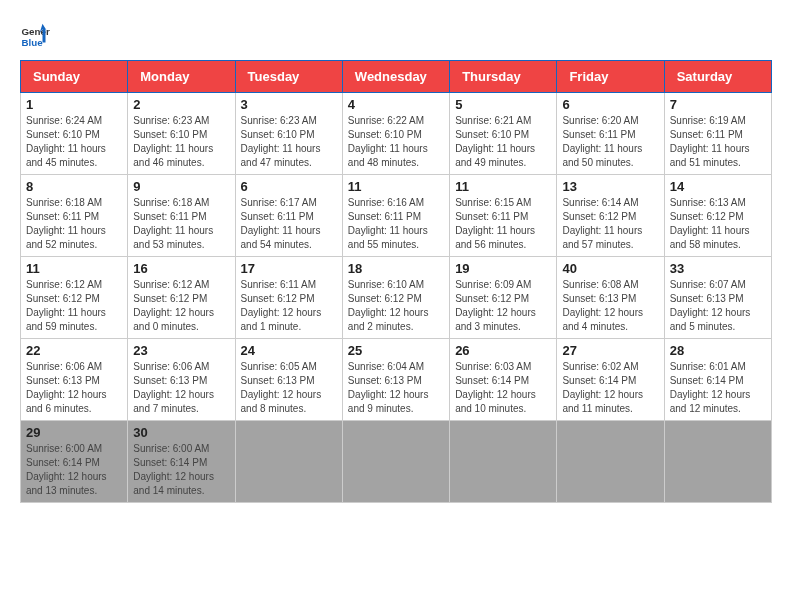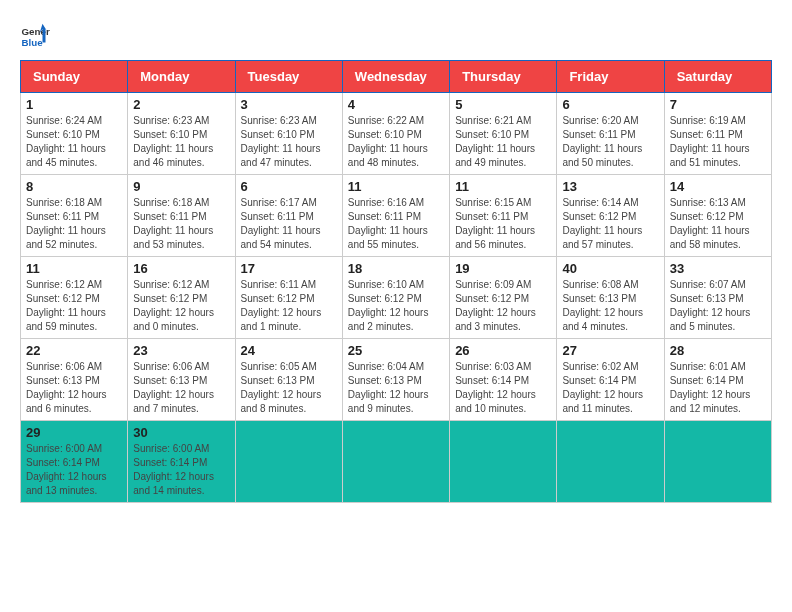--- a/index.html
+++ b/index.html
@@ -56,21 +56,21 @@
       padding: 4px 5px;
       vertical-align: top;
       width: calc(100% / 7);
       height: 80px;
       background: #fff;
     }
     tbody tr td.empty {
       background: #f5f5f5;
     }
     tbody tr:last-child td {
-      background: #14b8a6;
+      background: #a3a3a3;
     }
     .day-num {
       font-size: 13px;
       font-weight: bold;
       color: #222;
       display: block;
       margin-bottom: 2px;
     }
     .day-info {
       font-size: 10px;

